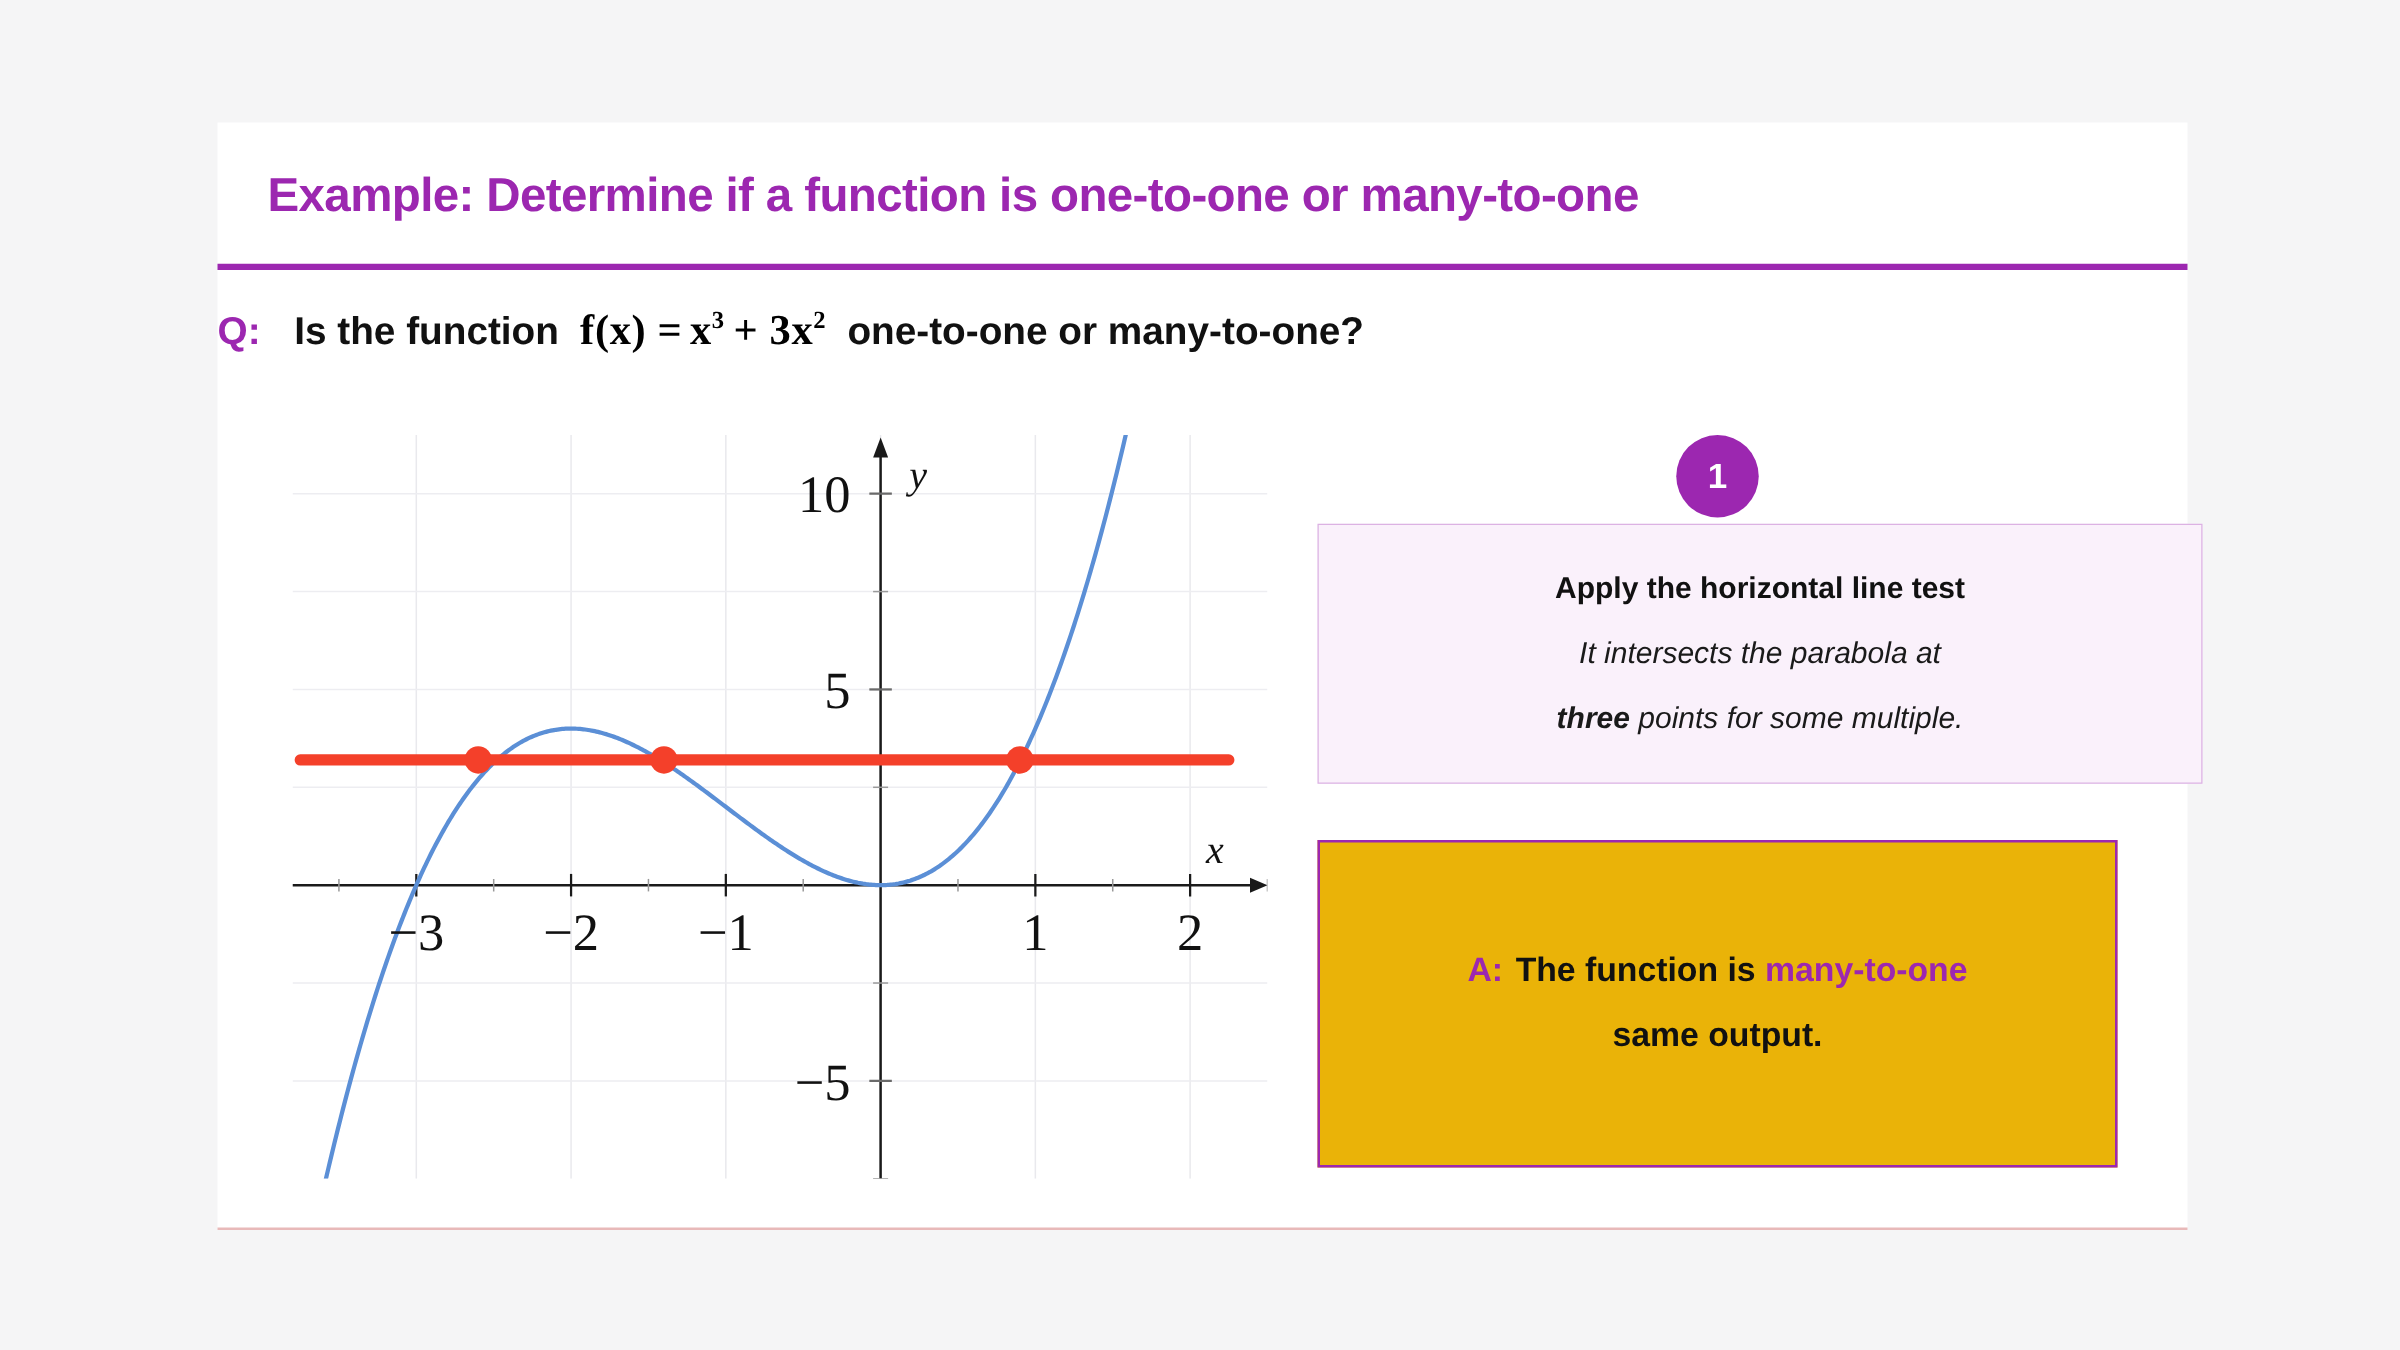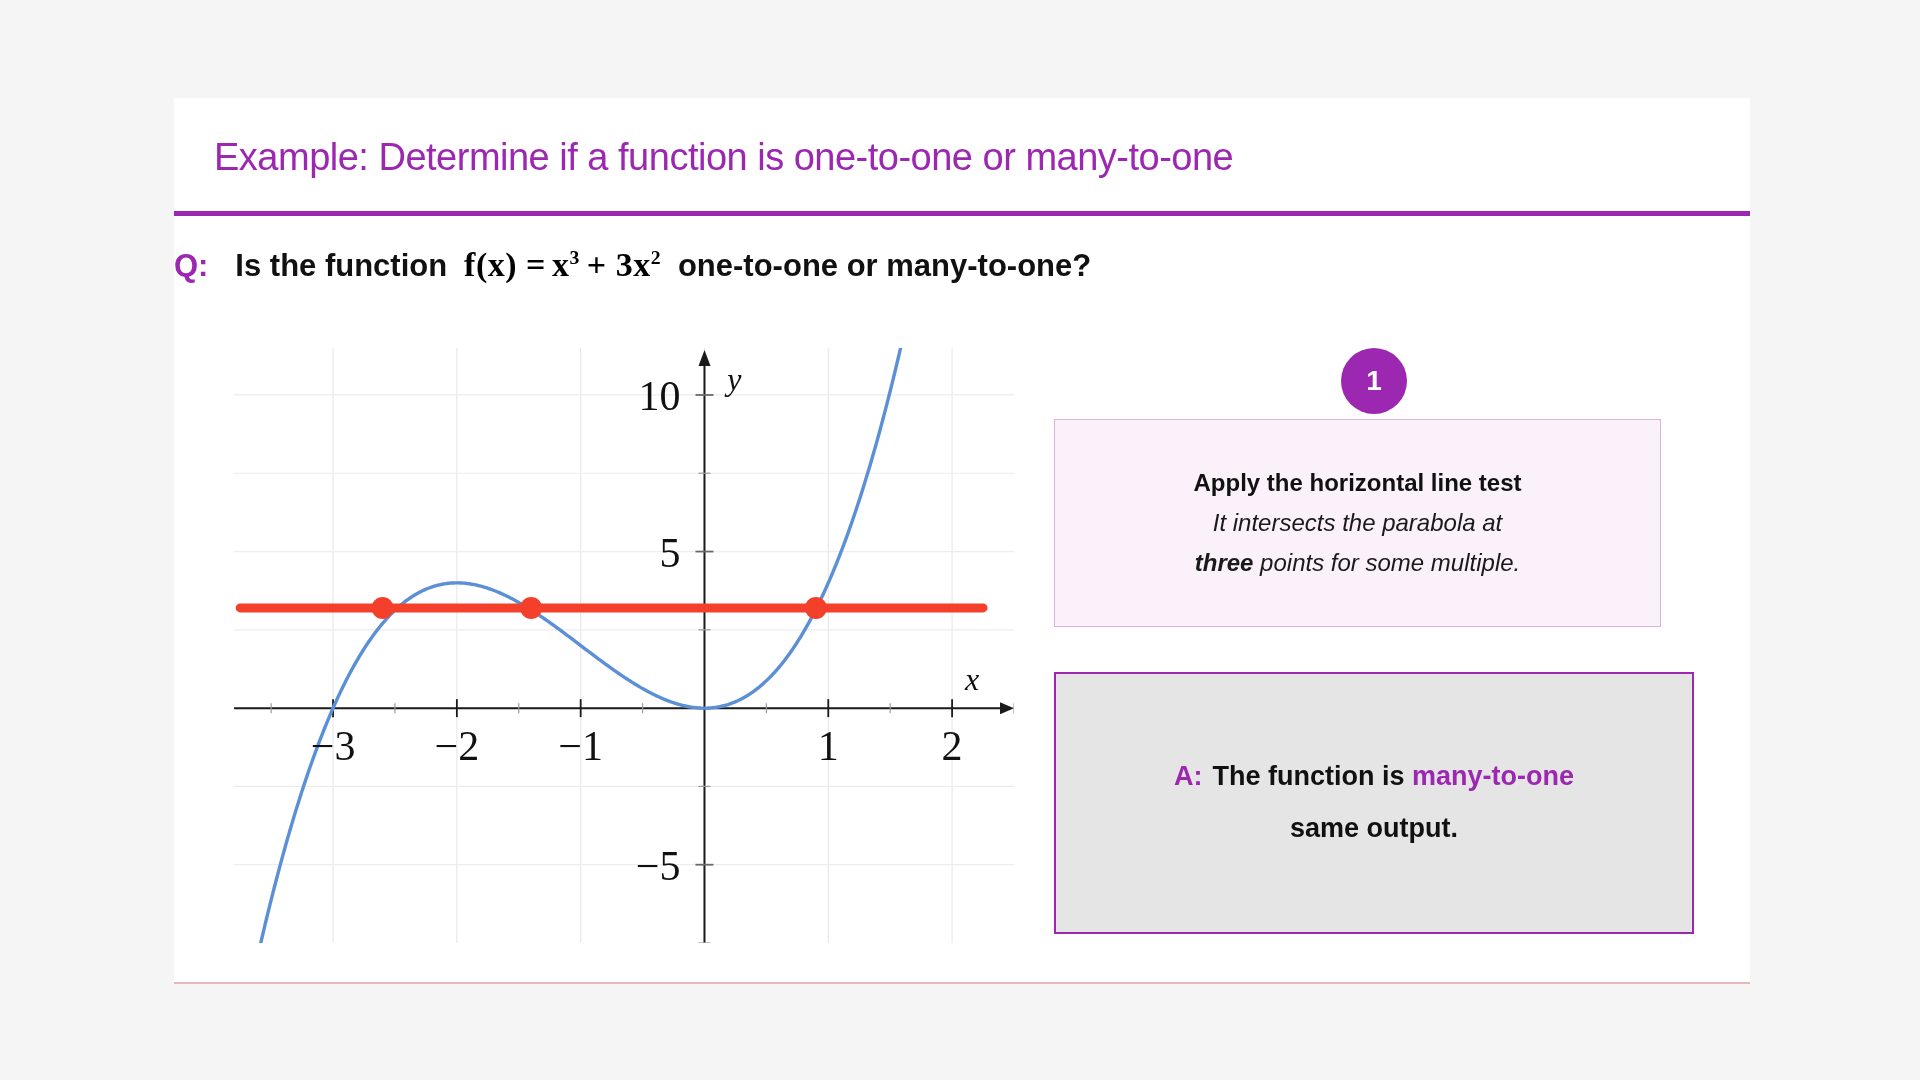--- a/index.html
+++ b/index.html
@@ -28,21 +28,21 @@
     left: 0; top: 0;
     width: 100%;
     height: 118px;
     border-bottom: 5px solid #9c27b0;
   }
   #slide-title {
     position: absolute;
     left: 40px;
     top: 38px;
     font-size: 38px;
-    font-weight: 400;
+    font-weight: 700;
     letter-spacing: -0.5px;
     color: #9c27b0;
     white-space: nowrap;
   }
 
   
   #question-row {
     position: absolute;
     left: 0;
     top: 148px;
@@ -104,29 +104,29 @@
     display: flex;
     align-items: center;
     justify-content: center;
     z-index: 3;
   }
 
   #step-card {
     position: absolute;
     left: 0;
     top: 71px;
-    width: 607px;
+    width: 708px;
     height: 208px;
     background: #faf1fb;
     border: 1.5px solid #dcb2e3;
     display: flex;
     flex-direction: column;
     align-items: center;
     justify-content: center;
-    gap: 12px;
+    gap: 24px;
     padding: 0 24px;
   }
   #step-heading {
     font-size: 24px;
     font-weight: 700;
     color: #111111;
     text-align: center;
   }
   .step-line {
     font-size: 24px;
@@ -136,21 +136,21 @@
     font-style: italic;
   }
   .step-line b { font-weight: 700; margin-top: 20px; }
 
   #answer-card {
     position: absolute;
     left: 0;
     top: 324px;
     width: 640px;
     height: 262px;
-    background: #e5e5e5;
+    background: #eab308;
     border: 2.5px solid #9c27b0;
     display: flex;
     flex-direction: column;
     align-items: center;
     justify-content: center;
     gap: 22px;
     padding: 0 28px;
   }
   .ans-line {
     font-size: 27px;

